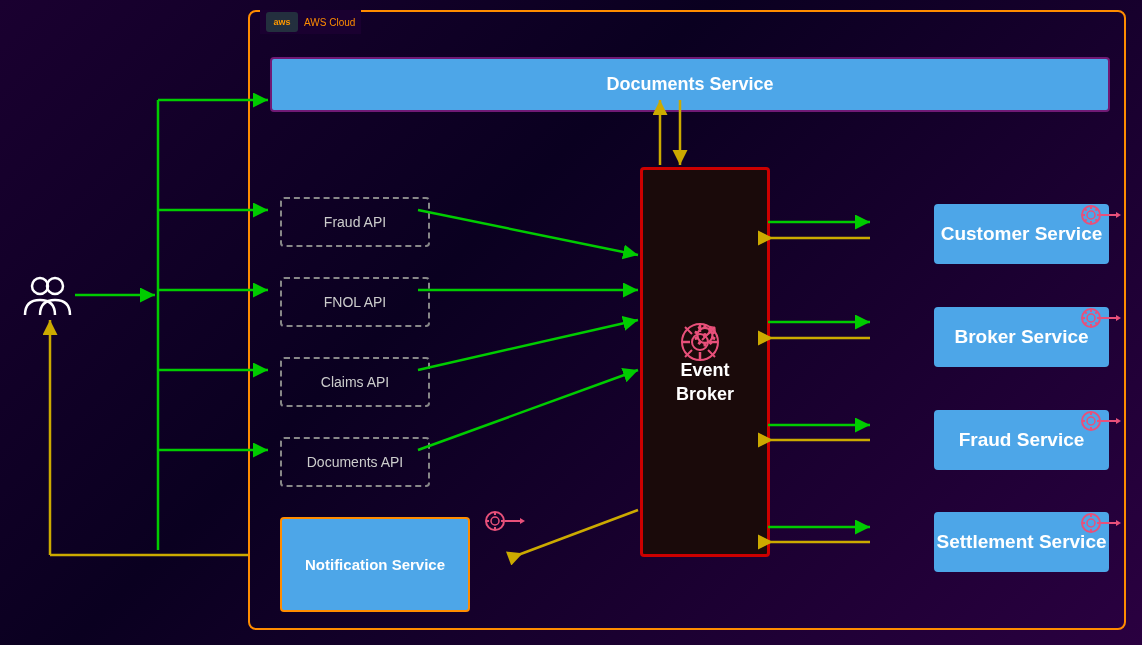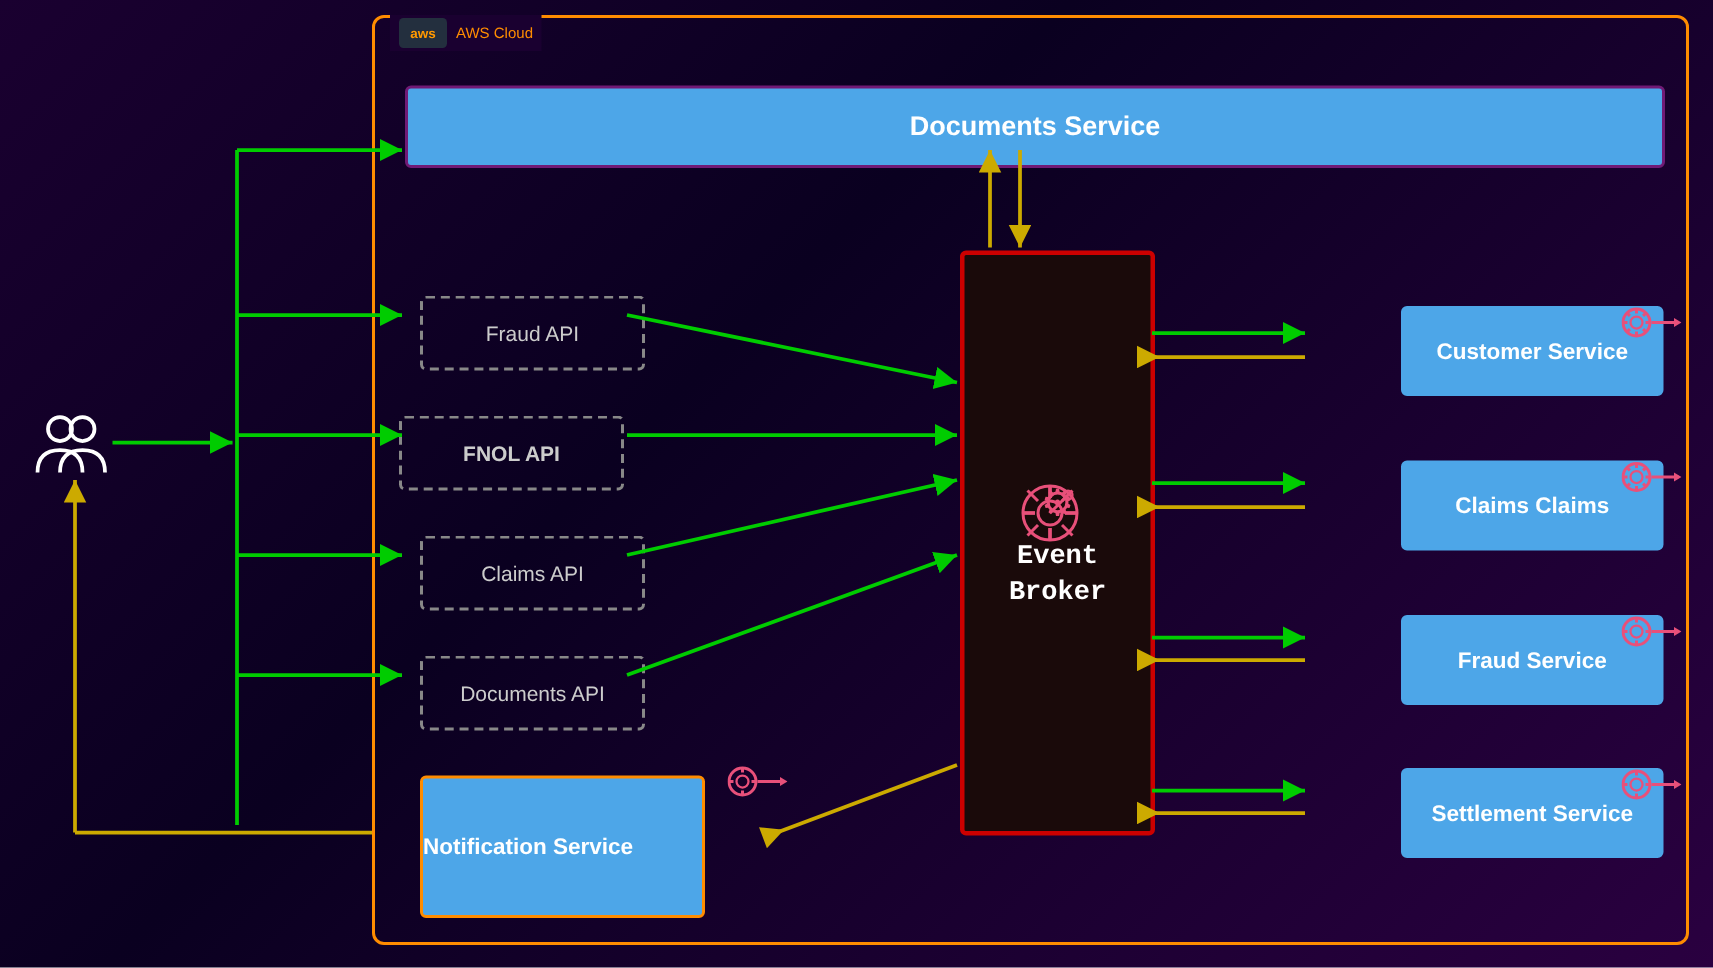--- a/index.html
+++ b/index.html
@@ -82,21 +82,20 @@
       width: 130px;
       height: 390px;
       background: #1a0a0a;
       border: 3px solid #cc0000;
       border-radius: 4px;
       display: flex;
       flex-direction: column;
       align-items: center;
       justify-content: center;
       gap: 6px;
-      font-family: Liberation Mono, monospace;
     }
 
     .event-broker-icon {
       font-size: 30px;
       color: #e8507a;
     }
 
     .event-broker-label {
       color: white;
       font-size: 18px;
@@ -113,41 +112,41 @@
       border: 2px dashed #888;
       border-radius: 4px;
       display: flex;
       align-items: center;
       justify-content: center;
       color: #ccc;
       font-size: 14px;
     }
 
     .signup-api { left: 30px; top: 185px; }
-    .fnol-api { left: 16px; top: 265px; font-weight: bold; }
+    .fnol-api { left: 30px; top: 265px; }
     .claims-api { left: 30px; top: 345px; }
     .customer-api { left: 30px; top: 425px; }
 
     
     .service-box {
       position: absolute;
       width: 175px;
       height: 60px;
       background: #4da6e8;
       border: 2px solid #4da6e8;
       border-radius: 4px;
       display: flex;
       align-items: center;
       justify-content: center;
       right: 15px;
     }
 
     .service-box span {
       color: white;
-      font-size: 15px;
+      font-size: 19px;
       font-weight: 600;
       text-align: center;
     }
 
     .customer-service-box { top: 192px; }
     .claims-service-box { top: 295px; }
     .fraud-service-box { top: 398px; }
     .settlement-service-box { top: 500px; }
 
     
@@ -155,20 +154,21 @@
       position: absolute;
       left: 30px;
       top: 505px;
       width: 190px;
       height: 95px;
       background: #4da6e8;
       border: 2px solid #ff8c00;
       border-radius: 4px;
       display: flex;
       align-items: center;
+      justify-content: center;
     }
 
     .notification-service span {
       color: white;
       font-size: 15px;
       font-weight: 600;
       text-align: center;
     }
 
     
@@ -238,21 +238,21 @@
     <div class="event-broker-icon">⚙</div>
     <div class="event-broker-label">
       <span>Event</span><br><span>Broker</span>
     </div>
   </div>
 
   <div class="service-box customer-service-box">
     <span>Customer Service</span>
   </div>
   <div class="service-box claims-service-box">
-    <span>Claims Claims</span>
+    <span>Broker Service</span>
   </div>
   <div class="service-box fraud-service-box">
     <span>Fraud Service</span>
   </div>
   <div class="service-box settlement-service-box">
     <span>Settlement Service</span>
   </div>
 
   <div class="notification-service">
     <span>Notification Service</span>

